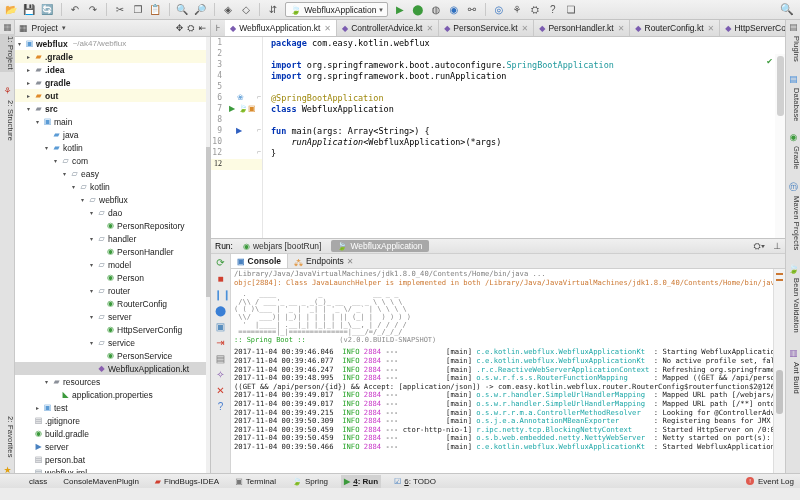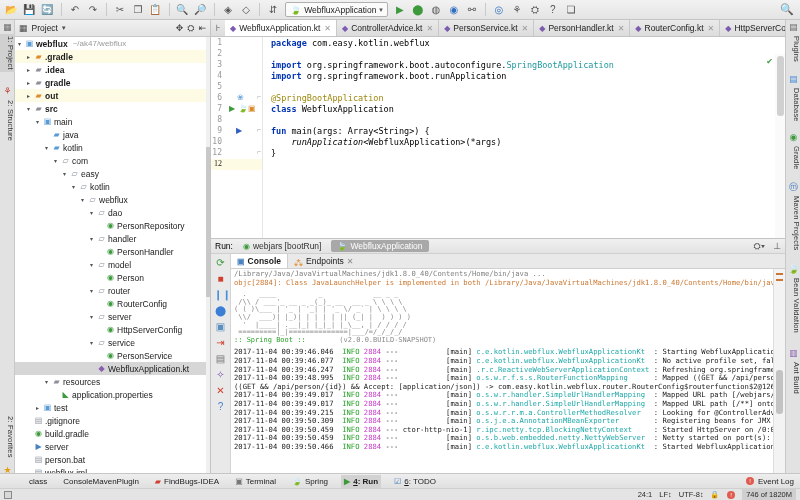--- a/index.html
+++ b/index.html
@@ -767,26 +767,13 @@
       <span class="twitem">
         <span style="color:#4a82c0">☑</span>
         <span><u>6</u>: TODO</span>
       </span>
     <div class="twright">
       <span class="redbadge">!</span>
       <span>Event Log</span>
     </div>
   </div>
 
-  <div class="statusbar">
-    <span class="sbleft">
-        <span class="sqicon"></span>
-      </span>
-    <span class="sbright">
-      <span>24:1</span>
-      <span>LF↕</span>
-      <span>UTF-8↕</span>
-      <span>🔒</span>
-      <span class="redbadge">!</span>
-      <span class="mem">746 of 1820M</span>
-    </span>
-  </div>
 </div>
 
 </body></html>

